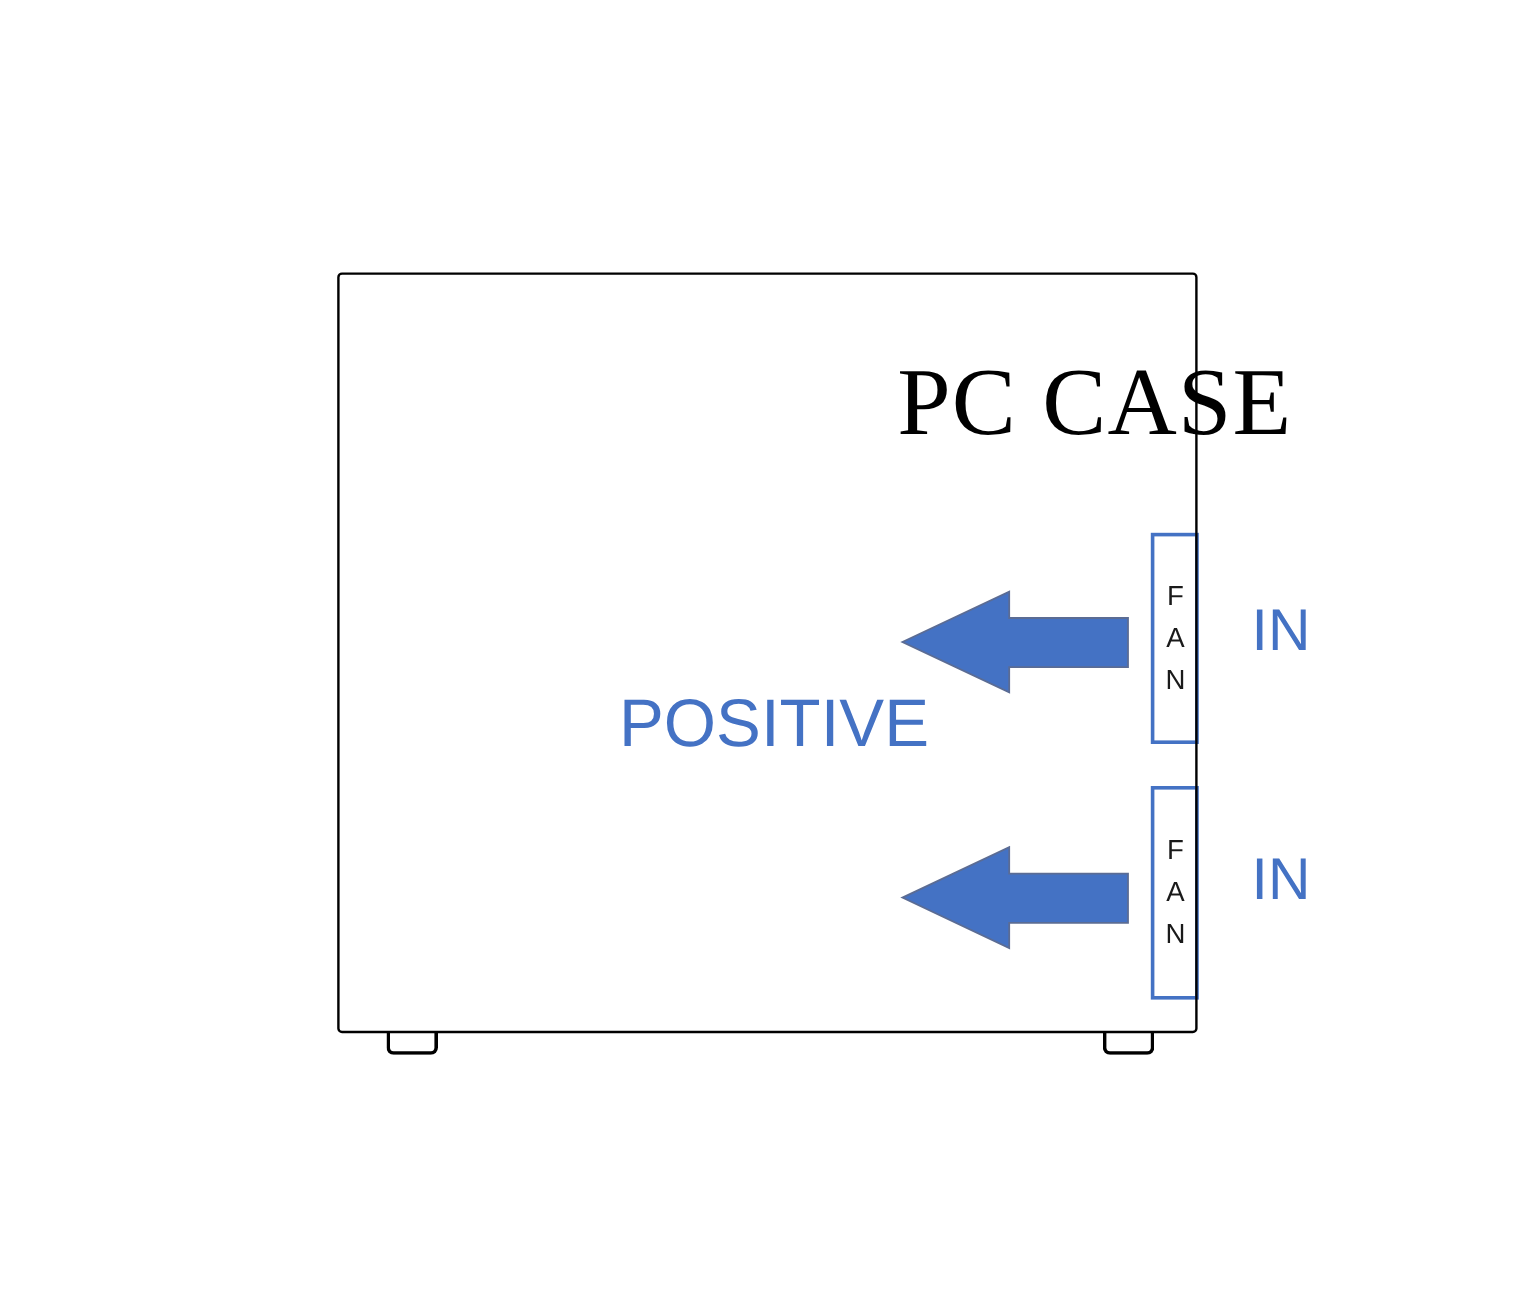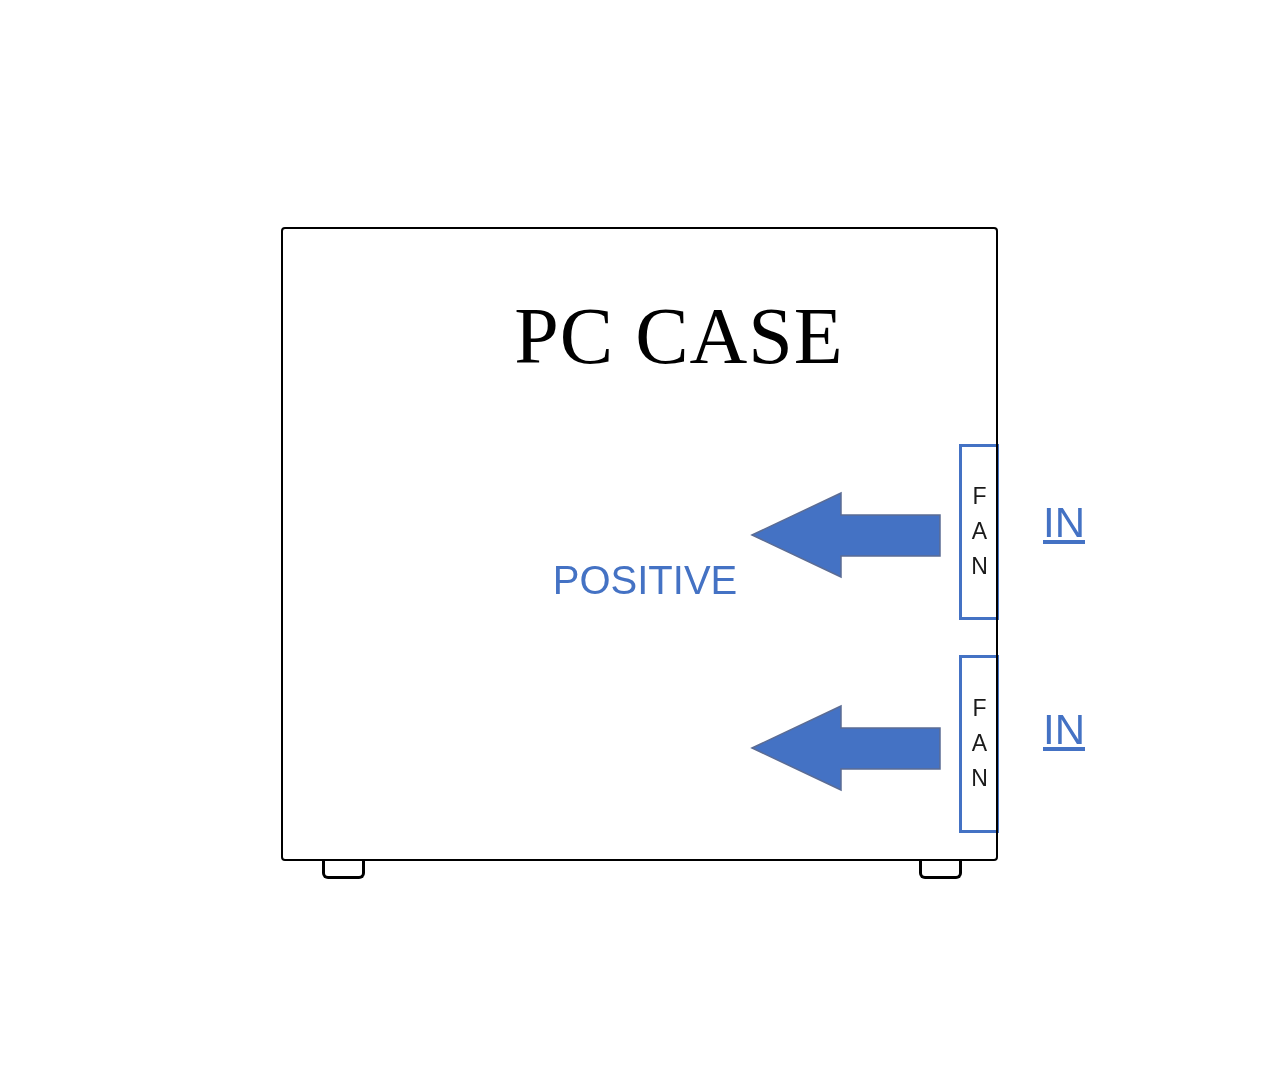--- a/index.html
+++ b/index.html
@@ -24,21 +24,21 @@
     width: 717px; height: 634px;
     border: 2px solid var(--case-border);
     border-radius: 4px;
     background: transparent;
     z-index: 2;
   }
   .case-title {
     position: absolute;
     left: 281px; top: 296px;
     width: 796px;
-    text-align: center;
+    text-align: right;
     font-family: "Liberation Serif", serif;
     font-size: 80px;
     line-height: 1;
     color: #000000;
     letter-spacing: 1px;
     z-index: 3;
     white-space: nowrap;
   }
   .fan-box {
     position: absolute;
@@ -73,35 +73,34 @@
   .arrow-svg.arrow-bottom { top: 704px; }
   .arrow-poly {
     fill: var(--arrow-fill);
     stroke: #5b6c94;
     stroke-width: 1.5;
     stroke-linejoin: miter;
   }
   .in-label {
     position: absolute;
     left: 1043px;
-    font-size: 42px;
+    font-size: 49px;
     line-height: 1;
     color: var(--accent-blue);
     z-index: 3;
     white-space: nowrap;
-    text-decoration: underline;
   }
   .in-label.in-top { top: 502px; }
   .in-label.in-bottom { top: 709px; }
   .pressure-label {
     position: absolute;
-    left: 345px; top: 545px;
+    left: 345px; top: 568px;
     width: 600px;
     text-align: center;
-    font-size: 40px;
+    font-size: 56px;
     line-height: 70px;
     color: var(--accent-blue);
     z-index: 3;
     white-space: nowrap;
   }
   .case-foot {
     position: absolute;
     top: 859px;
     width: 43px; height: 20px;
     border: 3px solid var(--case-border);

